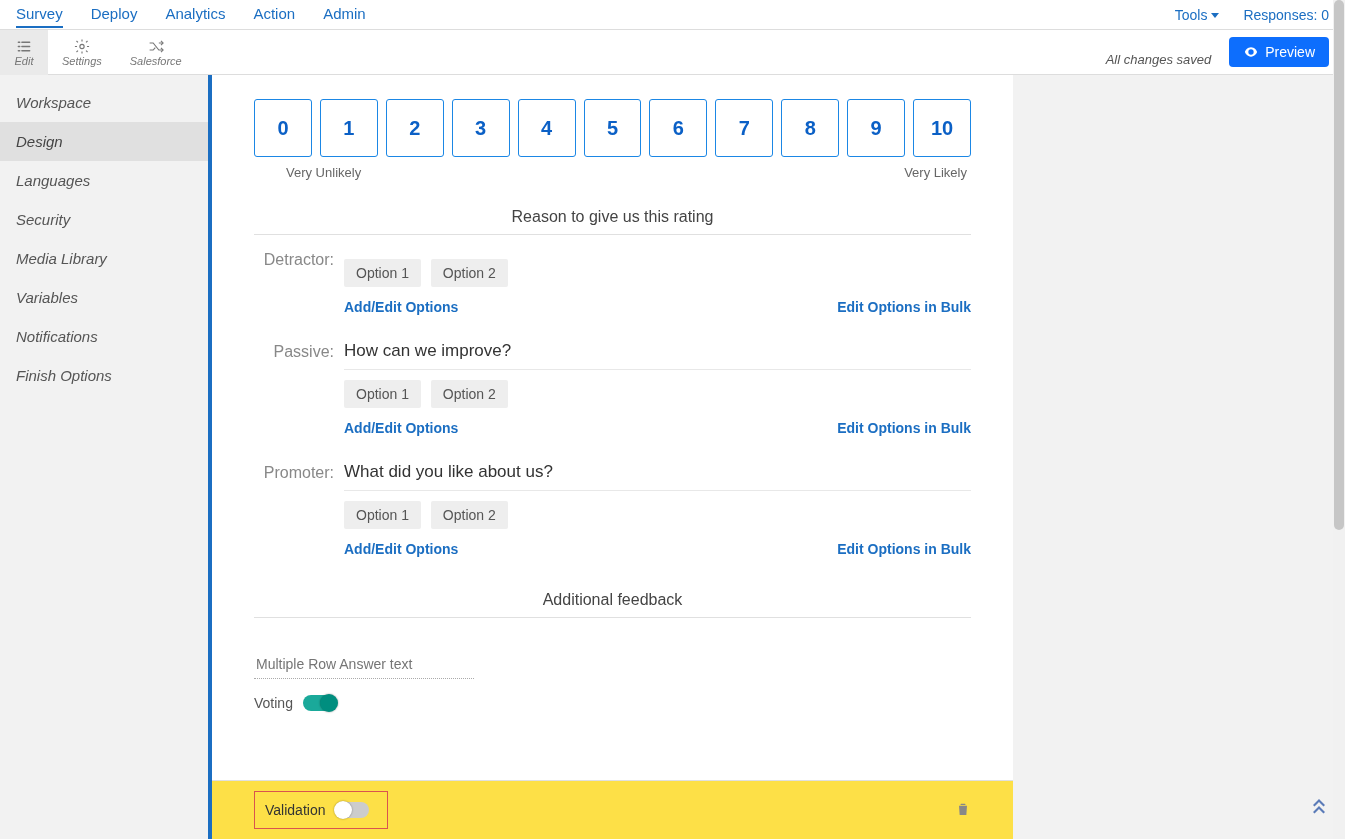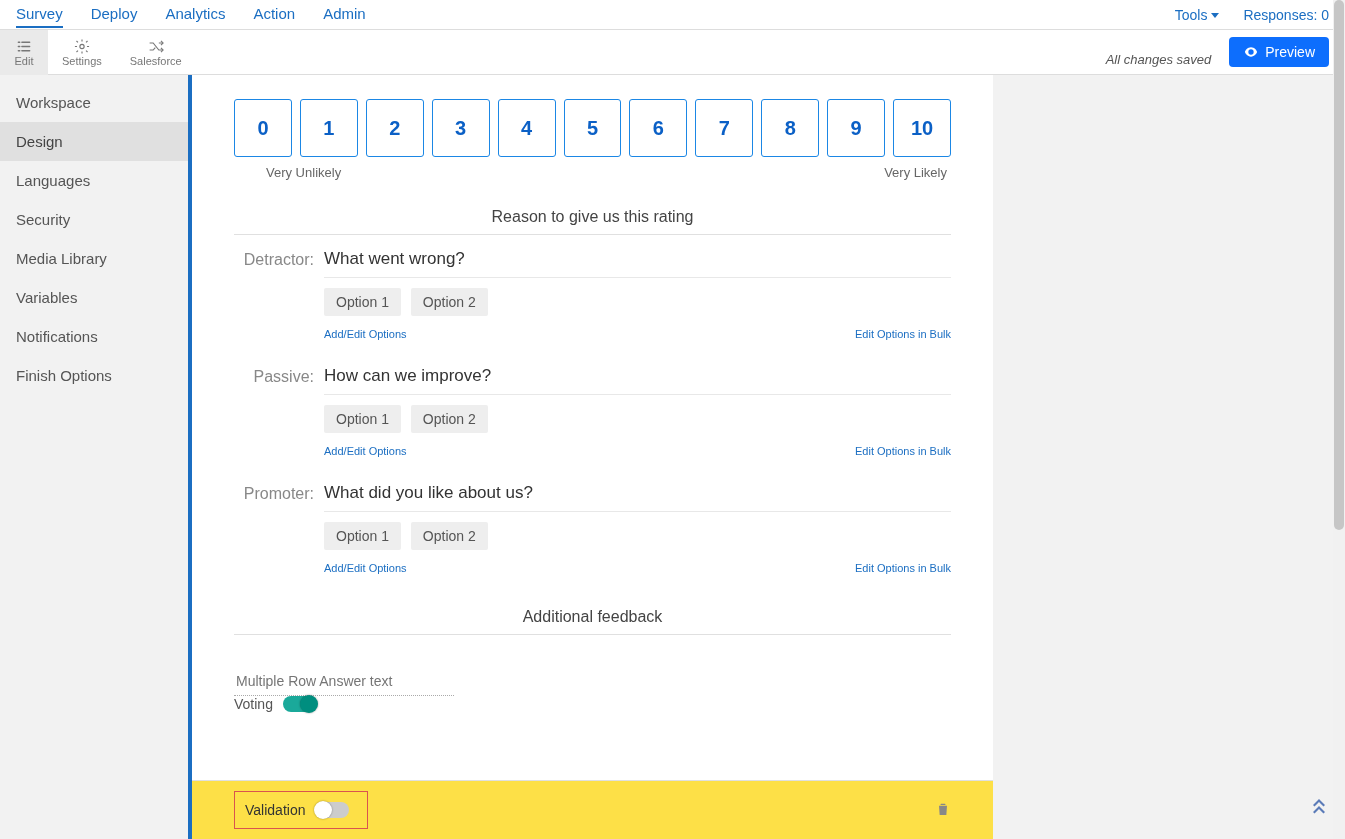--- a/index.html
+++ b/index.html
@@ -9,55 +9,55 @@
   
   .topnav { display: flex; align-items: center; height: 30px; border-bottom: 1px solid #ddd; padding: 0 16px; }
   .topnav .nav-left { display: flex; gap: 28px; }
   .topnav .nav-left a { color: #1b6ec2; font-size: 15px; padding: 4px 0; }
   .topnav .nav-left a.active { border-bottom: 2px solid #1b6ec2; }
   .topnav .nav-right { margin-left: auto; display: flex; gap: 24px; align-items: center; color: #1b6ec2; font-size: 14px; }
   .caret-down { display:inline-block; margin-left:4px; border-left:4px solid transparent; border-right:4px solid transparent; border-top:5px solid #1b6ec2; vertical-align: middle;}
 
   
   .toolbar { display: flex; align-items: center; height: 45px; border-bottom: 1px solid #ddd; background: #fff; }
-  .tool-item { display: flex; flex-direction: column; align-items: center; justify-content: flex-start; height: 45px; padding: 8px 14px; font-size: 11px; color: #777; cursor: pointer; }
+  .tool-item { display: flex; flex-direction: column; align-items: center; justify-content: flex-start; height: 45px; padding: 8px 14px; font-size: 11px; color: #777; cursor: pointer; font-style: italic; }
   .tool-item.active { background: #eaeaea; }
   .tool-item svg { width: 20px; height: 20px; stroke: #777; fill: none; }
   .toolbar .right { margin-left: auto; display: flex; align-items: flex-end; gap: 18px; padding-right: 16px; }
   .save-status { font-style: italic; color: #555; font-size: 13px; }
   .preview-btn { background: #0d6efd; color: #fff; border: none; border-radius: 4px; padding: 7px 14px; font-size: 14px; display: flex; align-items: center; gap: 6px; cursor: pointer; }
   .preview-btn svg { width: 16px; height: 16px; fill: #fff; }
 
   
   .body-row { display: flex; height: calc(839px - 30px - 45px); }
-  .sidebar { width: 188px; background: #f2f2f2; padding-top: 8px; }
+  .sidebar { width: 208px; background: #f2f2f2; padding-top: 8px; font-style: italic; }
   .side-item { padding: 11px 16px; color: #555; font-size: 15px; cursor: pointer; }
   .side-item.active { background: #e0e0e0; color: #444; }
 
   .canvas-wrap { flex: 1; position: relative; overflow: hidden; background: #f2f2f2; }
   .question-card { position: absolute; left: 0; top: 0; width: 805px; background: #fff; border-left: 4px solid #1b6ec2; min-height: 100%; padding: 24px 42px 12px 42px; }
 
   
   .nps-row { display: flex; gap: 8px; margin-bottom: 8px; }
   .nps-cell { width: 58px; height: 58px; border: 1px solid #1b87e5; display: flex; align-items: center; justify-content: center; color: #0b60c6; font-size: 20px; font-weight: 600; border-radius: 3px; cursor: pointer; }
   .nps-labels { display: flex; justify-content: space-between; font-size: 13px; color: #666; margin-bottom: 20px; padding: 0 4px; margin-left: 28px; }
 
   .section-title { font-size: 16px; color: #444; padding: 8px 0; border-bottom: 1px solid #e0e0e0; margin-bottom: 14px; text-align: center; }
 
   .follow-row { display: flex; margin-bottom: 4px; }
   .follow-label { width: 90px; text-align: right; padding-right: 10px; color: #888; font-size: 16px; padding-top: 2px; }
   .follow-body { flex: 1; }
   .follow-question { font-size: 17px; color: #333; padding-bottom: 8px; border-bottom: 1px solid #e8e8e8; }
   .option-chip { display: inline-block; background: #eee; color: #555; padding: 6px 12px; font-size: 14px; border-radius: 2px; margin-right: 6px; margin-top: 10px; cursor: pointer; }
   .follow-actions { display: flex; justify-content: space-between; margin: 12px 0 22px 0; }
-  .follow-actions a { font-size: 11px; }
+  .follow-actions a { font-size: 14px; font-weight: bold; }
 
   .feedback-input { border: none; border-bottom: 1px dotted #aaa; width: 220px; padding: 6px 2px; font-size: 14px; color: #777; margin-top: 18px; outline: none; background: transparent; }
 
-  .toggle-row { display: flex; align-items: center; gap: 10px; font-size: 14px; color: #555; }
+  .toggle-row { display: flex; align-items: center; gap: 10px; margin-top: 16px; font-size: 14px; color: #555; }
   .toggle { position: relative; width: 34px; height: 16px; background: #ccc; border-radius: 10px; cursor: pointer; }
   .toggle .knob { position: absolute; top: -1px; width: 18px; height: 18px; border-radius: 50%; background: #fff; box-shadow: 0 0 2px rgba(0,0,0,.4); left: -1px; transition: left .15s; }
   .toggle.on { background: #1aa99a; }
   .toggle.on .knob { left: 17px; background:#008e7f; }
 
   .card-footer { position: absolute; left: 0; right: 0; bottom: 0; border-top: 1px solid #e0e0e0; padding: 10px 42px; display: flex; align-items: center; justify-content: space-between; background: #fde047; }
   .validation-box { border: 1px solid #d9534f; padding: 10px 18px 10px 10px; display: flex; align-items: center; gap: 10px; }
   .trash-icon svg { width: 16px; height: 16px; fill: #888; }
 
   .scroll-top { position: absolute; right: 14px; bottom: 18px; color: #5b7bb8; cursor: pointer; }
@@ -147,21 +147,20 @@
         <span>Very Unlikely</span>
         <span>Very Likely</span>
       </div>
 
       <div class="section-title">Reason to give us this rating</div>
 
       
       <div class="follow-row">
         <div class="follow-label">Detractor:</div>
         <div class="follow-body">
-          <div class="follow-question">What went wrong?</div>
           <span class="option-chip">Option 1</span>
           <span class="option-chip">Option 2</span>
           <div class="follow-actions">
             <a href="#">Add/Edit Options</a>
             <a href="#">Edit Options in Bulk</a>
           </div>
         </div>
       </div>
 
       

